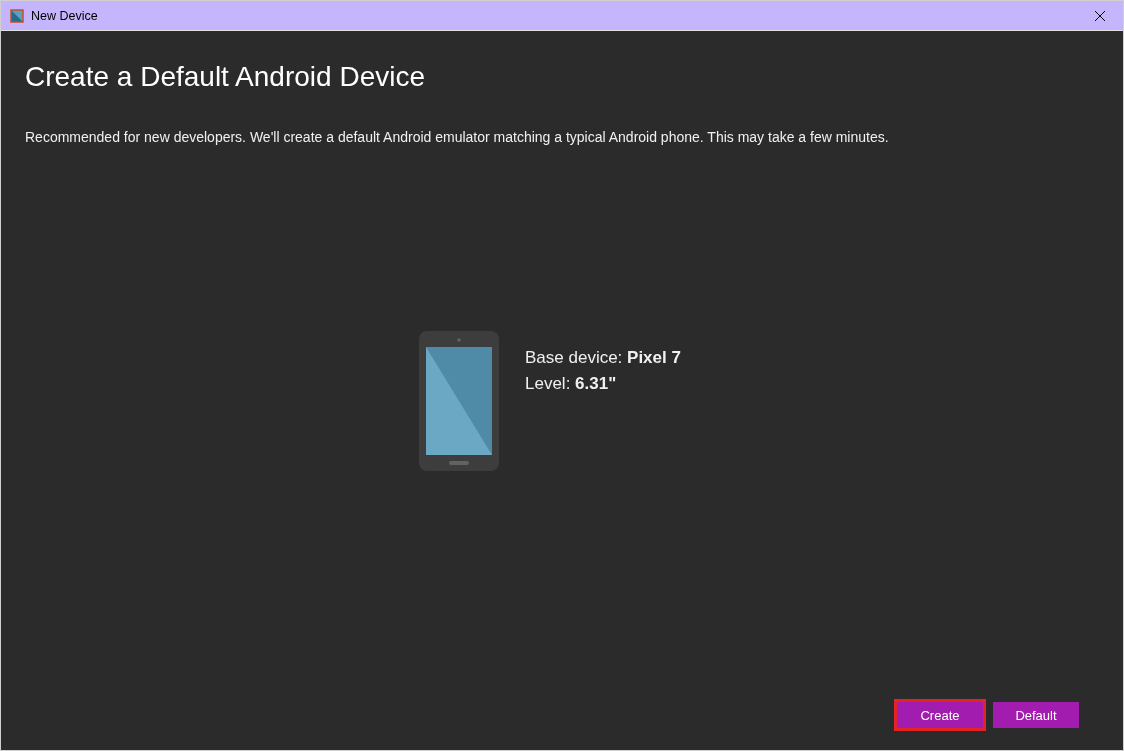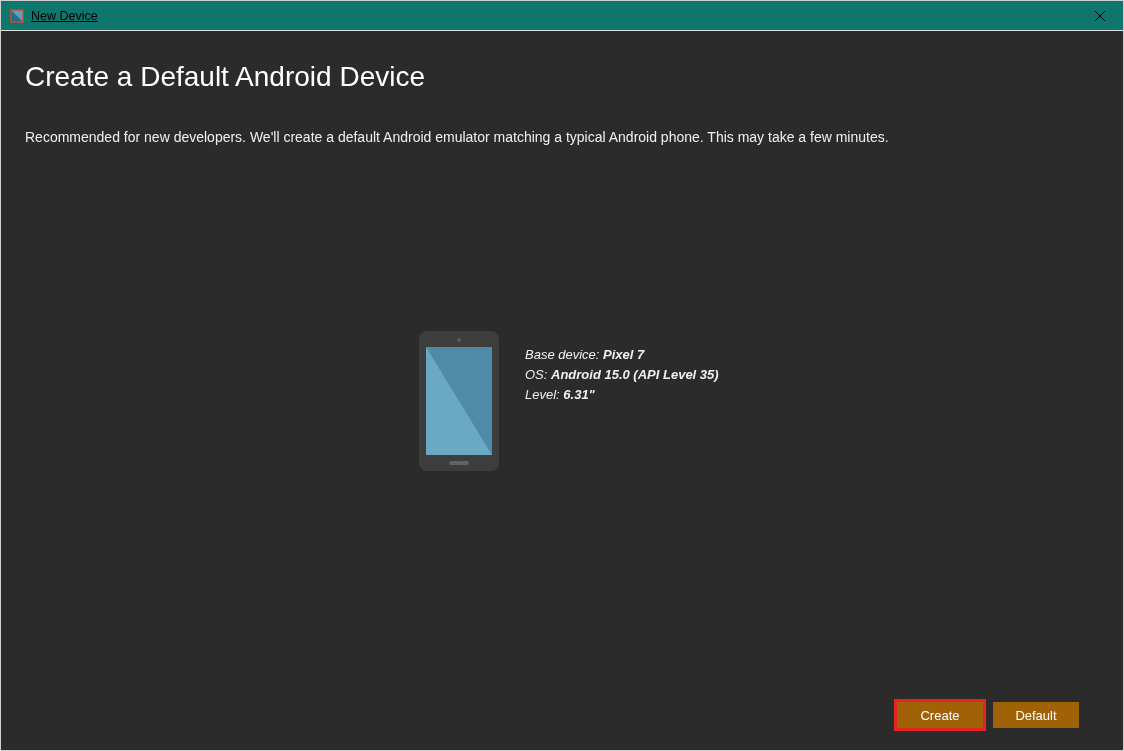--- a/index.html
+++ b/index.html
@@ -12,28 +12,27 @@
     }
     .window {
       width: 100%;
       height: 100%;
       display: flex;
       flex-direction: column;
       border: 1px solid #d0d0d0;
     }
     .titlebar {
       height: 30px;
-      background: #0f766e;
+      background: #c4b5fd;
       display: flex;
       align-items: center;
       justify-content: space-between;
       border-bottom: 1px solid #e0e0e0;
       color: #000;
       font-size: 12.5px;
-      text-decoration: underline;
     }
     .titlebar-left { display: flex; align-items: center; gap: 6px; padding-left: 8px; }
     .titlebar-icon { width: 16px; height: 16px; }
     .titlebar-close {
       width: 46px;
       height: 100%;
       display: flex;
       align-items: center;
       justify-content: center;
       cursor: pointer;
@@ -66,36 +65,36 @@
       display: flex;
       gap: 26px;
       align-items: flex-start;
       position: absolute;
       left: 418px;
       top: 300px;
     }
     .phone-graphic { width: 80px; flex-shrink: 0; }
     .device-details { padding-top: 14px; }
     .device-title { font-size: 18px; font-weight: 600; color: #fff; margin-bottom: 18px; }
-    .device-spec { font-size: 13px; color: #f0f0f0; line-height: 1.55; font-style: italic; }
+    .device-spec { font-size: 17px; color: #f0f0f0; line-height: 1.55; }
     .device-spec b { font-weight: 600; }
     .button-row {
       position: absolute;
       right: 44px;
       bottom: 22px;
       display: flex;
       gap: 10px;
     }
     .btn {
       min-width: 86px;
       height: 26px;
       display: flex;
       align-items: center;
       justify-content: center;
-      background: #a16207;
+      background: #a21caf;
       color: #fff;
       font-size: 13px;
       cursor: pointer;
       border: none;
     }
     .btn.primary { outline: 3px solid #e52323; outline-offset: 0; }
   </style>
 </head>
 <body>
 
@@ -131,23 +130,20 @@
           <rect x="7" y="16" width="66" height="108" fill="#6ba8c4"></rect>
           <path d="M7 16 L73 16 L73 124 Z" fill="#4f8aa6"></path>
           <rect x="30" y="130" width="20" height="4" rx="2" fill="#626262"></rect>
         </svg>
       </div>
       <div class="device-details">
         <div class="device-spec">
           <span>Base device: </span><b>Pixel 7</b>
         </div>
         <div class="device-spec">
-          <span>OS: </span><b>Android 15.0 (API Level 35)</b>
-        </div>
-        <div class="device-spec">
           <span>Level: </span><b>6.31"</b>
         </div>
       </div>
     </div>
 
     <div class="button-row">
       <button class="btn primary">Create</button>
       <button class="btn">Default</button>
     </div>
   </div>

